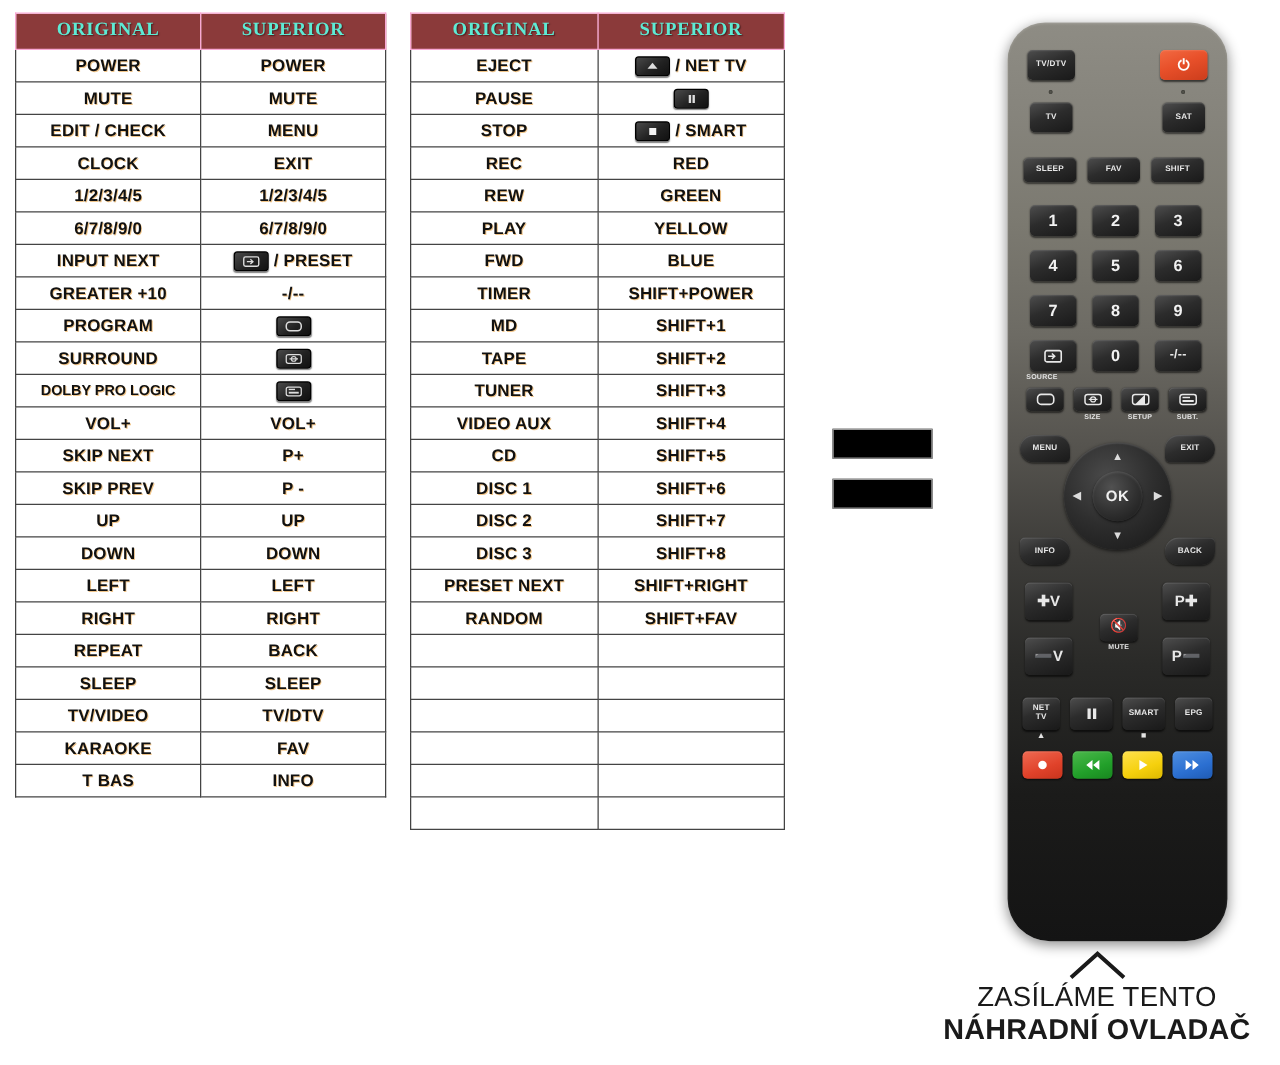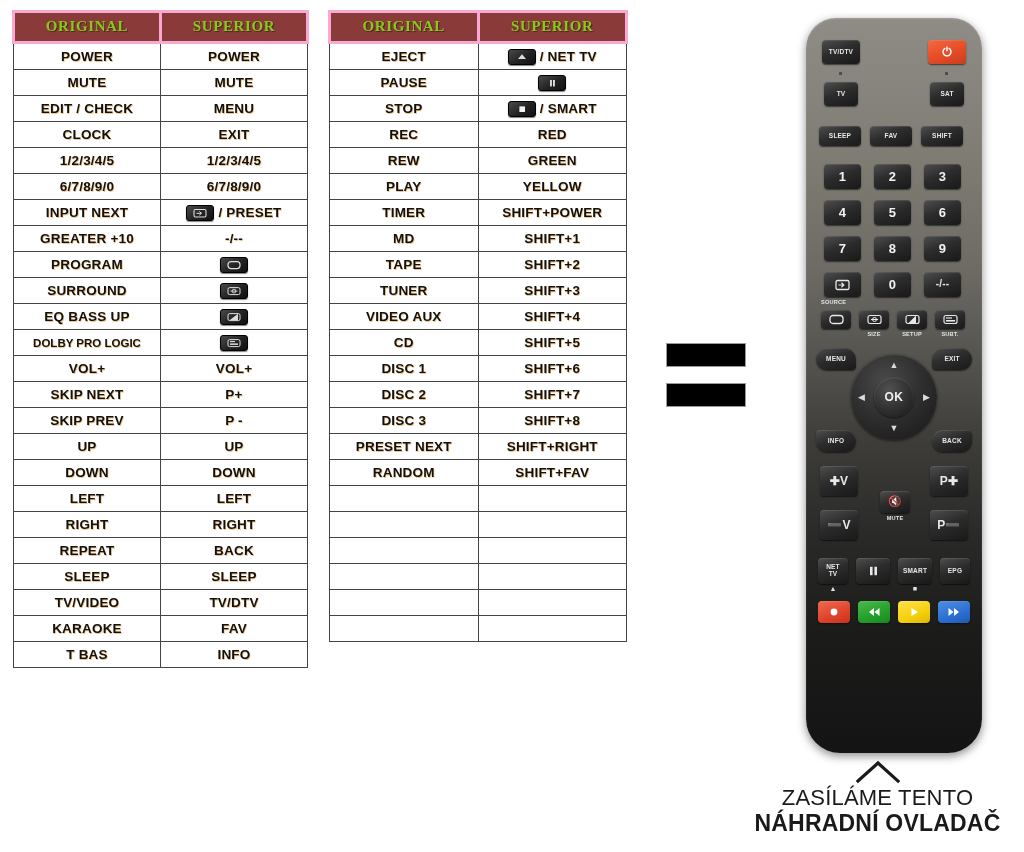--- a/index.html
+++ b/index.html
@@ -22,28 +22,28 @@
     background:#fff;
   }
   #table-1{left:12px;top:10px;width:297px;}
   #table-2{left:328px;top:10px;width:300px;}
 
   .map-table col.c-orig{width:50%;}
   .map-table col.c-sup{width:50%;}
 
   .map-table th{
     background:#8B3A3A;
-    color:#84cc16;
+    color:#5eead4;
     font-family:"Liberation Serif", serif;
     font-weight:bold;
     font-size:15px;
     letter-spacing:.6px;
     text-align:center;
     padding:5px 2px 6px;
-    border:3px solid #f9a8d4;
+    border:1px solid #f9a8d4;
     text-shadow:1px 1px 1px rgba(0,0,0,.45);
     height:16px;
   }
   .map-table td{
     border:1.5px solid #444;
     text-align:center;
     vertical-align:middle;
     height:21px;
     padding:2px 2px;
     font-size:13.5px;
@@ -239,33 +239,20 @@
                 <svg viewBox="0 0 26 14">
                   <rect x="7" y="3.6" width="12" height="7" rx="1.6" fill="none" stroke="#ddd" stroke-width="1"></rect>
                   <circle cx="13" cy="7.1" r="1.9" fill="none" stroke="#ddd" stroke-width=".9"></circle>
                   <path d="M9.6 7.1 h6.8" stroke="#ddd" stroke-width=".9"></path>
                 </svg>
               </span>
             </span>
           </td>
         </tr>
         <tr>
-          <td>EQ BASS UP</td>
-          <td>
-            <span class="cellwrap">
-              <span class="keycap">
-                <svg viewBox="0 0 26 14">
-                  <rect x="7" y="3.6" width="12" height="7" rx="1.6" fill="none" stroke="#ddd" stroke-width="1"></rect>
-                  <path d="M8.8 10 L17 3.8 L17 10 Z" fill="#ddd"></path>
-                </svg>
-              </span>
-            </span>
-          </td>
-        </tr>
-        <tr>
           <td class="small">DOLBY PRO LOGIC</td>
           <td>
             <span class="cellwrap">
               <span class="keycap">
                 <svg viewBox="0 0 26 14">
                   <rect x="7" y="3.6" width="12" height="7" rx="1.6" fill="none" stroke="#ddd" stroke-width="1"></rect>
                   <rect x="9" y="7.4" width="8" height="1.5" fill="#ddd"></rect>
                   <rect x="9" y="5" width="5" height="1.1" fill="#ddd"></rect>
                 </svg>
               </span>
@@ -380,20 +367,24 @@
         </tr>
         <tr>
           <td>REW</td>
           <td>GREEN</td>
         </tr>
         <tr>
           <td>PLAY</td>
           <td>YELLOW</td>
         </tr>
         <tr>
+          <td>FWD</td>
+          <td>BLUE</td>
+        </tr>
+        <tr>
           <td>TIMER</td>
           <td>SHIFT+POWER</td>
         </tr>
         <tr>
           <td>MD</td>
           <td>SHIFT+1</td>
         </tr>
         <tr>
           <td>TAPE</td>
           <td>SHIFT+2</td>

